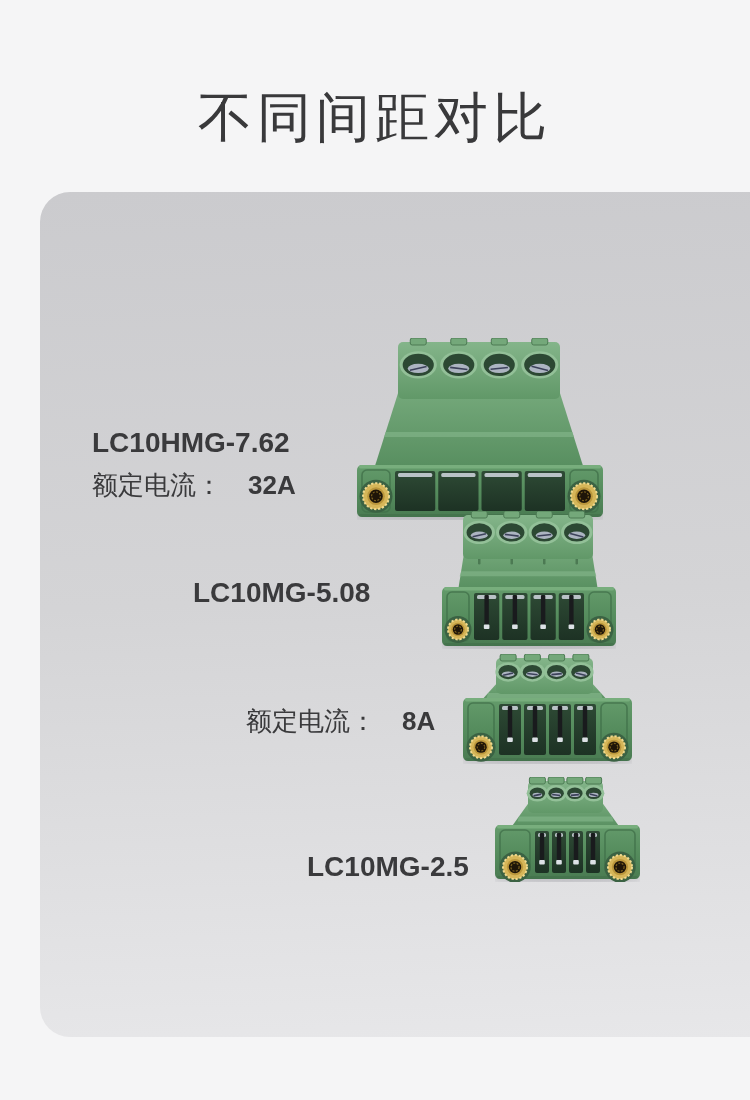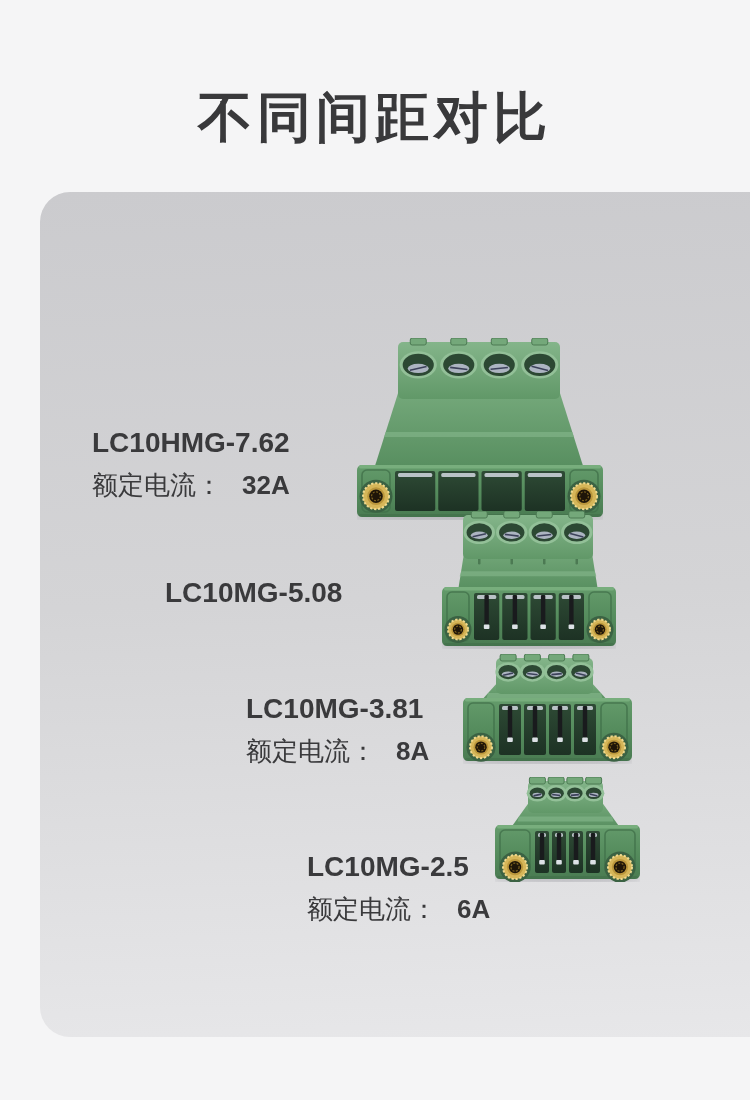--- a/index.html
+++ b/index.html
@@ -4,36 +4,36 @@
 <style>
   html,body{margin:0;padding:0}
   body{
     width:750px;height:1100px;overflow:hidden;
     background:#f5f5f6;
     font-family:"Liberation Sans","DejaVu Sans",sans-serif;
   }
   .page{position:relative;width:750px;height:1100px}
   .title{
     position:absolute;left:0;top:82px;width:750px;margin:0;
-    text-align:center;font-size:54px;font-weight:700;letter-spacing:5px;
+    text-align:center;font-size:54px;font-weight:400;letter-spacing:5px;
     color:#39393b;
   }
   .card{
     position:absolute;left:40px;top:192px;width:738px;height:845px;
     border-radius:30px;
     background:linear-gradient(178deg,#cbcbce 0%,#d4d4d6 48%,#e7e7e9 100%);
   }
   .label-block{position:absolute;color:#3a3a3c;white-space:nowrap}
   .model{font-size:28px;font-weight:700;line-height:30px}
   .current{font-size:26px;font-weight:400;line-height:30px;margin-top:12px}
-  .current b{font-weight:700;margin-left:20px}
+  .current b{font-weight:700;margin-left:26px}
   .connector{position:absolute;line-height:0}
   
   .lb0{left:52px;top:236px}
-  .lb1{left:125px;top:386px}
+  .lb1{left:153px;top:386px}
   .lb2{left:206px;top:502px}
   .lb3{left:267px;top:660px}
   .cn0{left:317px;top:146px}
   .cn1{left:402px;top:319px}
   .cn2{left:423px;top:462px}
   .cn3{left:455px;top:585px}
 </style>
 </head>
 <body>
 
@@ -200,21 +200,20 @@
           <rect x="91.5" y="84" width="19.25" height="4" rx="1.5" fill="#c9cfd6" opacity="0.9"></rect>
           <rect x="98.925" y="84" width="4.4" height="29.5" rx="1" fill="#191b1d"></rect>
           <rect x="98.325" y="113.5" width="5.6" height="4.5" rx="1" fill="#dde1e6"></rect>
           <rect x="116.75" y="82" width="25.25" height="47" rx="2" fill="url(#g1s)"></rect>
           <rect x="119.75" y="84" width="19.25" height="4" rx="1.5" fill="#c9cfd6" opacity="0.9"></rect>
           <rect x="127.175" y="84" width="4.4" height="29.5" rx="1" fill="#191b1d"></rect>
           <rect x="126.575" y="113.5" width="5.6" height="4.5" rx="1" fill="#dde1e6"></rect>
         </svg></div>
 
     <div class="label-block lb2">
-      <div class="model">LC10MG-3.81</div>
       <div class="current"><span>额定电流：</span><b>8A</b></div>
     </div>
     <div class="connector cn2" id="cn2"><svg width="169" height="110" viewBox="0 0 169 110" xmlns="http://www.w3.org/2000/svg">
           <defs>
     <linearGradient id="g2t" x1="0" y1="0" x2="0" y2="1">
               <stop offset="0" stop-color="#84b58a"></stop>
               <stop offset="1" stop-color="#619868"></stop>
             </linearGradient>
     <linearGradient id="g2b" x1="0" y1="0" x2="0" y2="1">
               <stop offset="0" stop-color="#76aa7c"></stop>
@@ -285,21 +284,20 @@
           <rect x="94.8" y="52" width="4.4" height="31.5" rx="1" fill="#191b1d"></rect>
           <rect x="94.2" y="83.5" width="5.6" height="4.5" rx="1" fill="#dde1e6"></rect>
           <rect x="111" y="50" width="22" height="51" rx="2" fill="url(#g2s)"></rect>
           <rect x="114" y="52" width="16" height="4" rx="1.5" fill="#c9cfd6" opacity="0.9"></rect>
           <rect x="119.8" y="52" width="4.4" height="31.5" rx="1" fill="#191b1d"></rect>
           <rect x="119.2" y="83.5" width="5.6" height="4.5" rx="1" fill="#dde1e6"></rect>
         </svg></div>
 
     <div class="label-block lb3">
       <div class="model">LC10MG-2.5</div>
-      <div class="current"><span>额定电流：</span><b>6A</b></div>
     </div>
     <div class="connector cn3" id="cn3"><svg width="145" height="105" viewBox="0 0 145 105" xmlns="http://www.w3.org/2000/svg">
           <defs>
     <linearGradient id="g3t" x1="0" y1="0" x2="0" y2="1">
               <stop offset="0" stop-color="#84b58a"></stop>
               <stop offset="1" stop-color="#619868"></stop>
             </linearGradient>
     <linearGradient id="g3b" x1="0" y1="0" x2="0" y2="1">
               <stop offset="0" stop-color="#76aa7c"></stop>
               <stop offset="1" stop-color="#578e5f"></stop>

